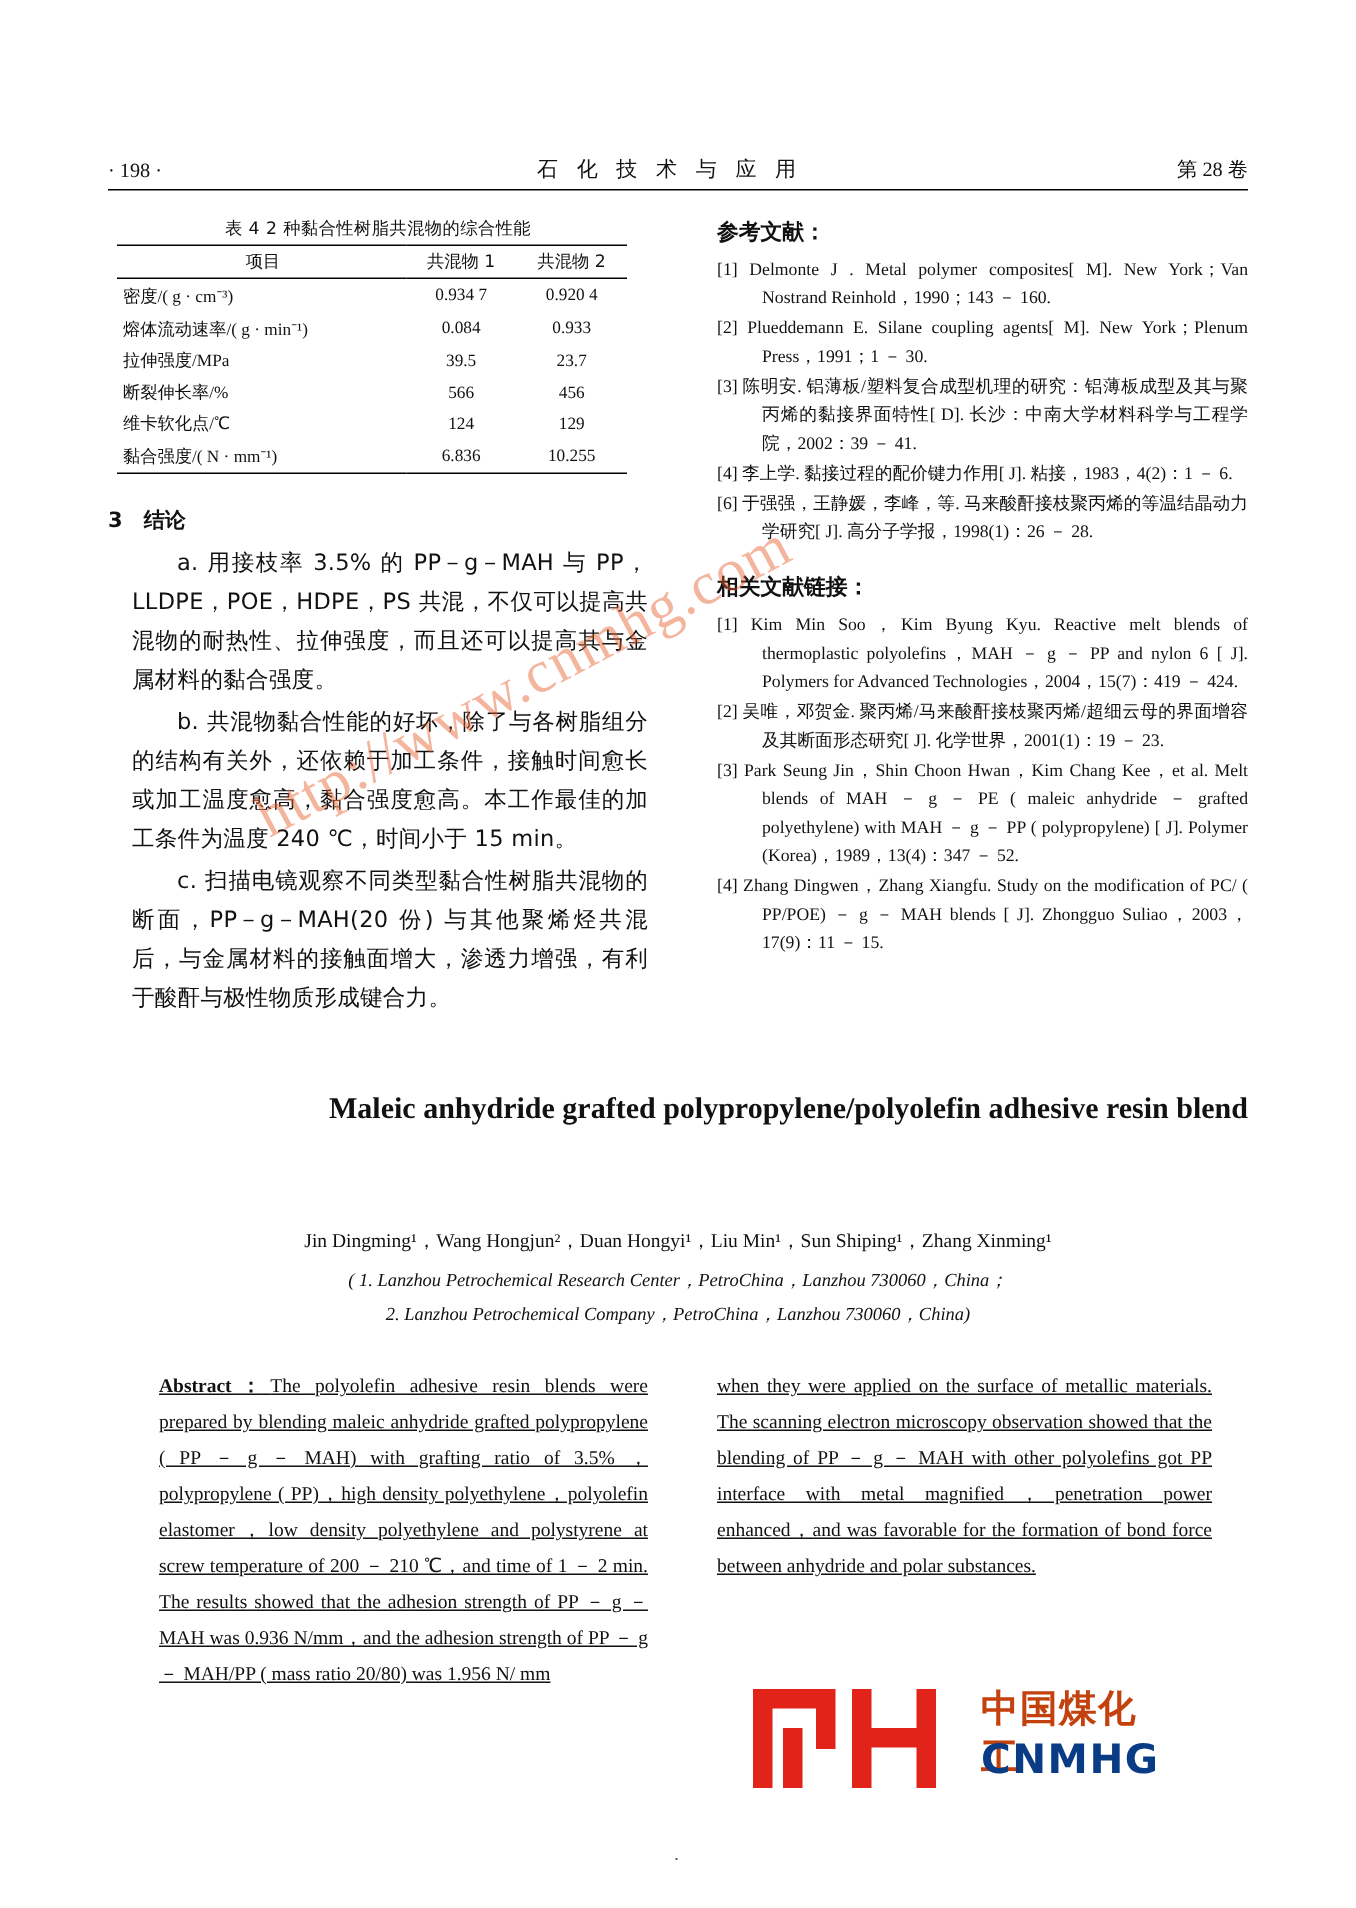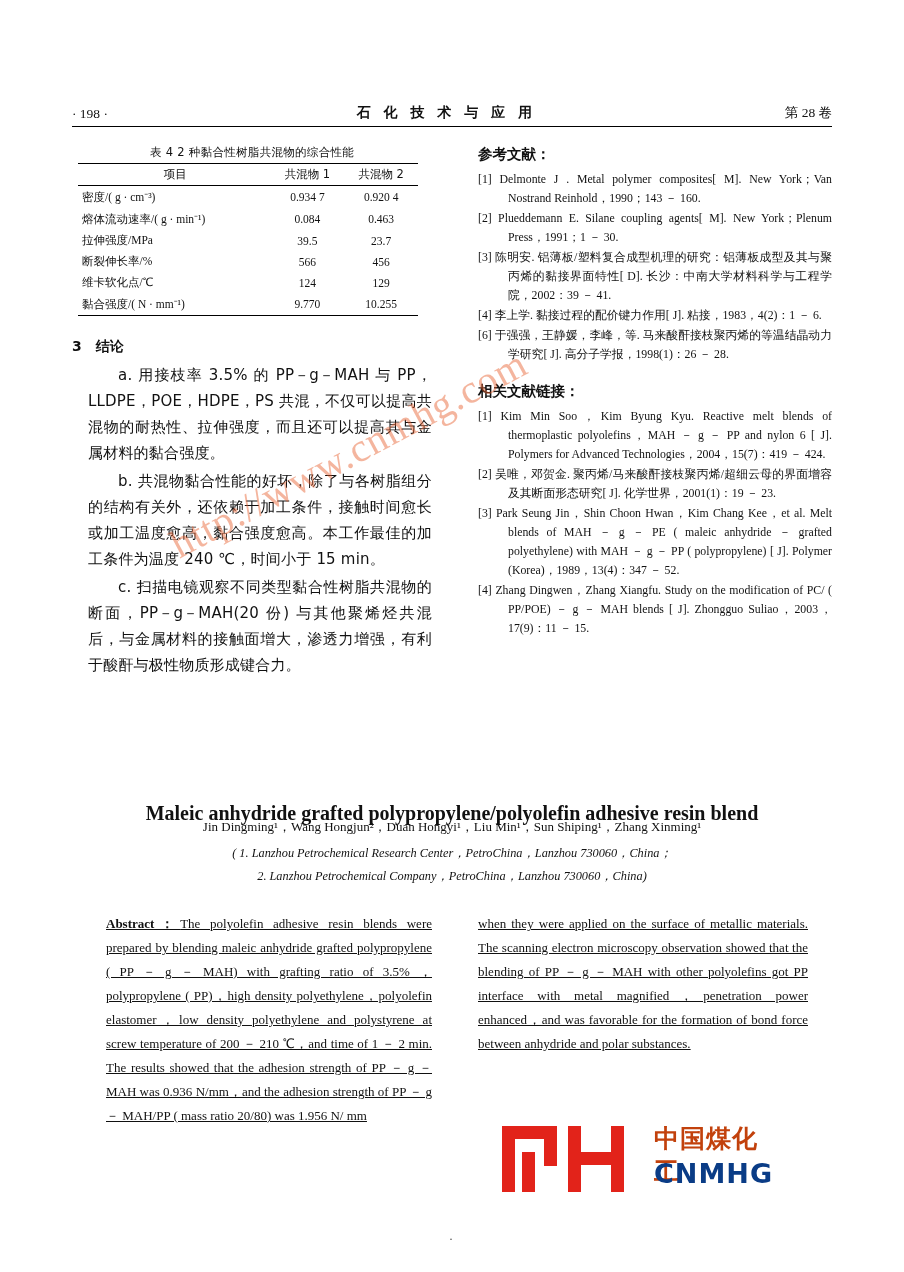--- a/index.html
+++ b/index.html
@@ -15,21 +15,21 @@
 
   
   .runhead{
     position:absolute;left:72px;top:104px;width:760px;
     display:flex;align-items:flex-end;justify-content:space-between;
     font-size:13.5px;
   }
   .runhead .center{
     font-family:"DejaVu Sans", sans-serif;
     font-size:14px;letter-spacing:4px;
-    font-weight:700;
+    font-weight:400;
   }
   .rule{
     position:absolute;left:72px;top:126px;width:760px;height:1px;background:#000;
   }
 
   
   .colL{position:absolute;left:72px;top:145px;width:360px;}
   .colR{position:absolute;left:478px;top:145px;width:354px;}
 
   
@@ -74,22 +74,22 @@
     font-family:"DejaVu Sans", sans-serif;font-weight:700;font-size:14.5px;
     margin:18px 0 6px 0;
   }
   p.ref{
     font-size:11.8px;line-height:19px;text-align:justify;margin:0 0 1px 0;
     padding-left:30px;text-indent:-30px;
   }
 
   
   .title-en{
-    position:absolute;left:72px;top:802px;width:760px;
-    text-align:center;font-weight:700;font-size:20px;
+    position:absolute;left:72px;top:728px;width:760px;
+    text-align:right;font-weight:700;font-size:20px;
     font-family:"Liberation Serif", serif;
   }
   .authors{
     position:absolute;left:72px;top:818px;width:760px;text-align:center;
     font-size:13px;
   }
   .affil{
     position:absolute;left:72px;top:842px;width:760px;text-align:center;
     font-size:12.3px;font-style:italic;line-height:23px;
   }
@@ -157,40 +157,40 @@
       </thead>
       <tbody>
         <tr>
           <td class="lbl">密度/( g · cm⁻³)</td>
           <td class="num">0.934 7</td>
           <td class="num">0.920 4</td>
         </tr>
         <tr>
           <td class="lbl">熔体流动速率/( g · min⁻¹)</td>
           <td class="num">0.084</td>
-          <td class="num">0.463</td>
+          <td class="num">0.933</td>
         </tr>
         <tr>
           <td class="lbl">拉伸强度/MPa</td>
           <td class="num">39.5</td>
           <td class="num">23.7</td>
         </tr>
         <tr>
           <td class="lbl">断裂伸长率/%</td>
           <td class="num">566</td>
           <td class="num">456</td>
         </tr>
         <tr>
           <td class="lbl">维卡软化点/℃</td>
           <td class="num">124</td>
           <td class="num">129</td>
         </tr>
         <tr>
           <td class="lbl">黏合强度/( N · mm⁻¹)</td>
-          <td class="num">9.770</td>
+          <td class="num">6.836</td>
           <td class="num">10.255</td>
         </tr>
       </tbody>
     </table>
 
     <div class="sec-h">
       <span class="num">3</span><span>结论</span>
     </div>
 
     <p class="cn">a. 用接枝率 3.5% 的 PP－g－MAH 与 PP，LLDPE，POE，HDPE，PS 共混，不仅可以提高共混物的耐热性、拉伸强度，而且还可以提高其与金属材料的黏合强度。</p>

